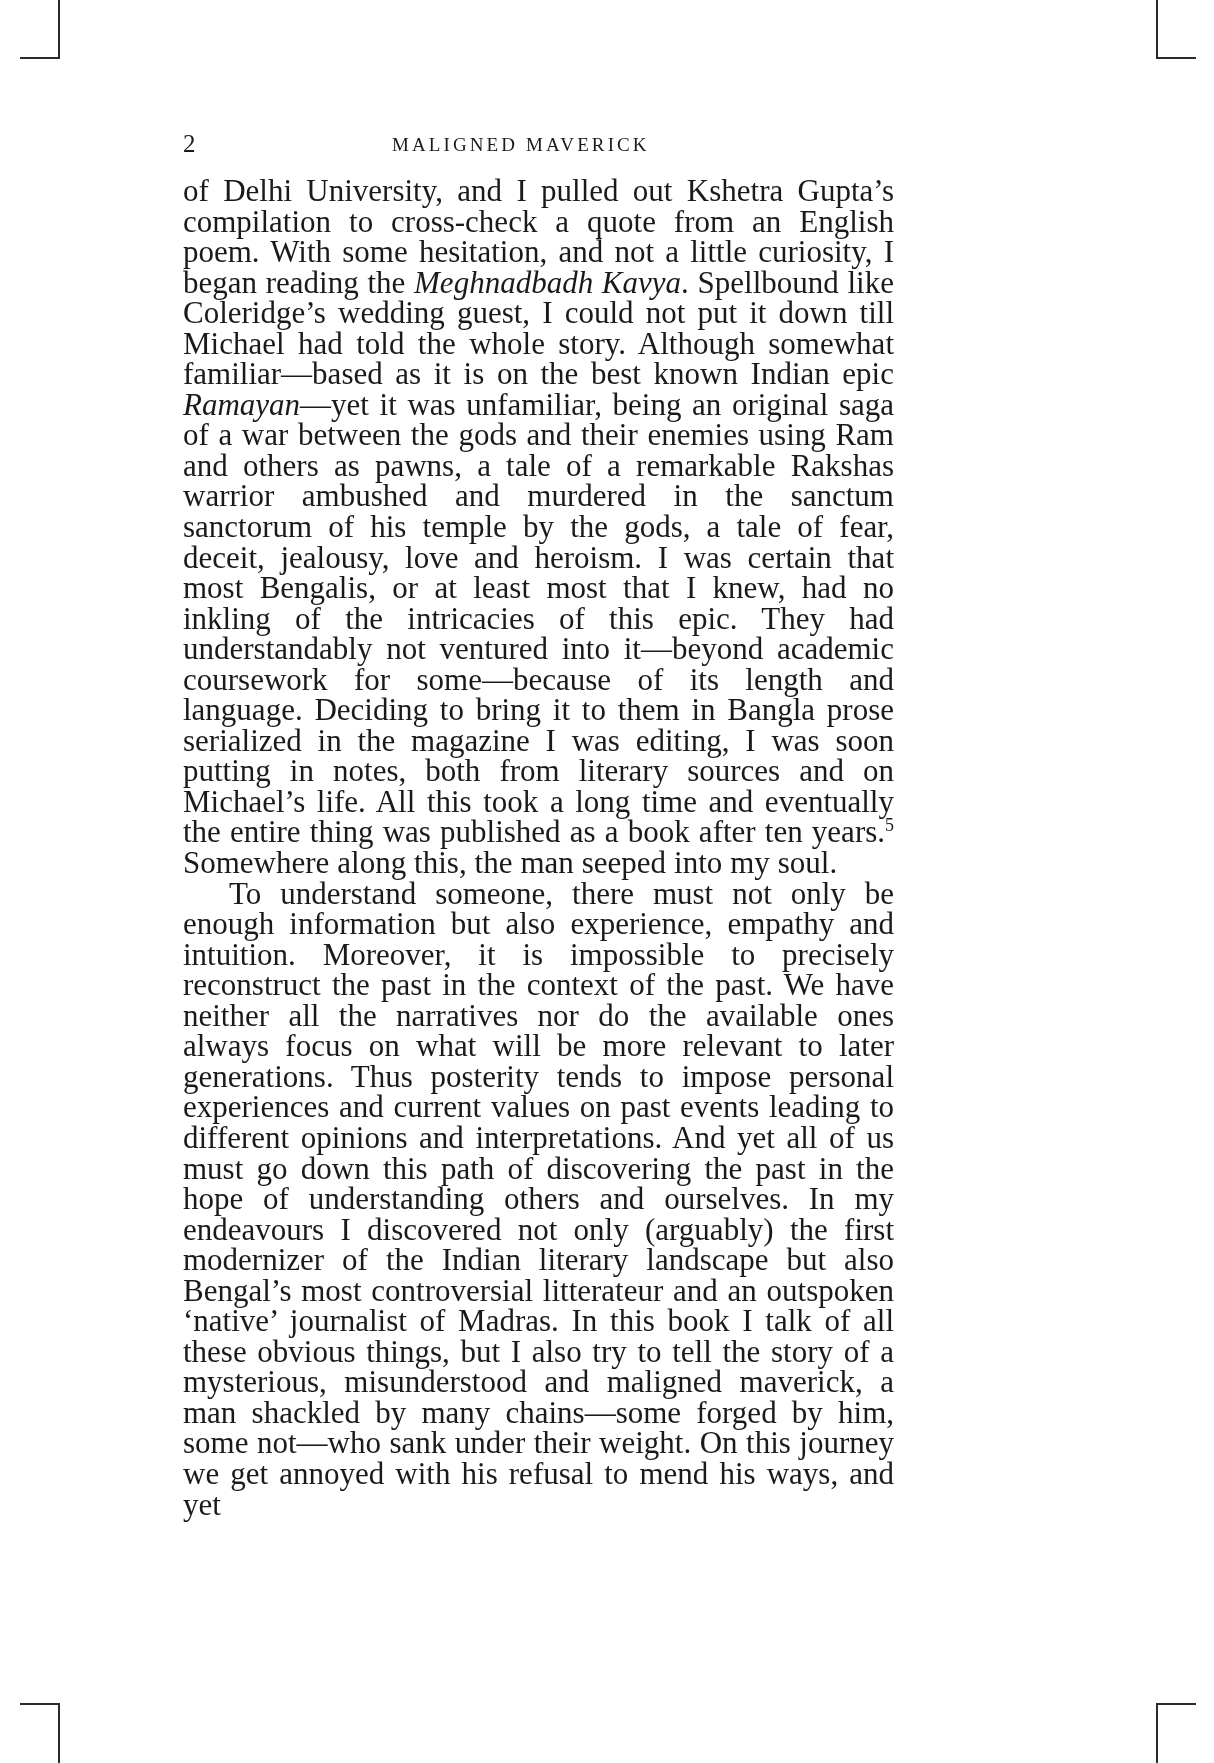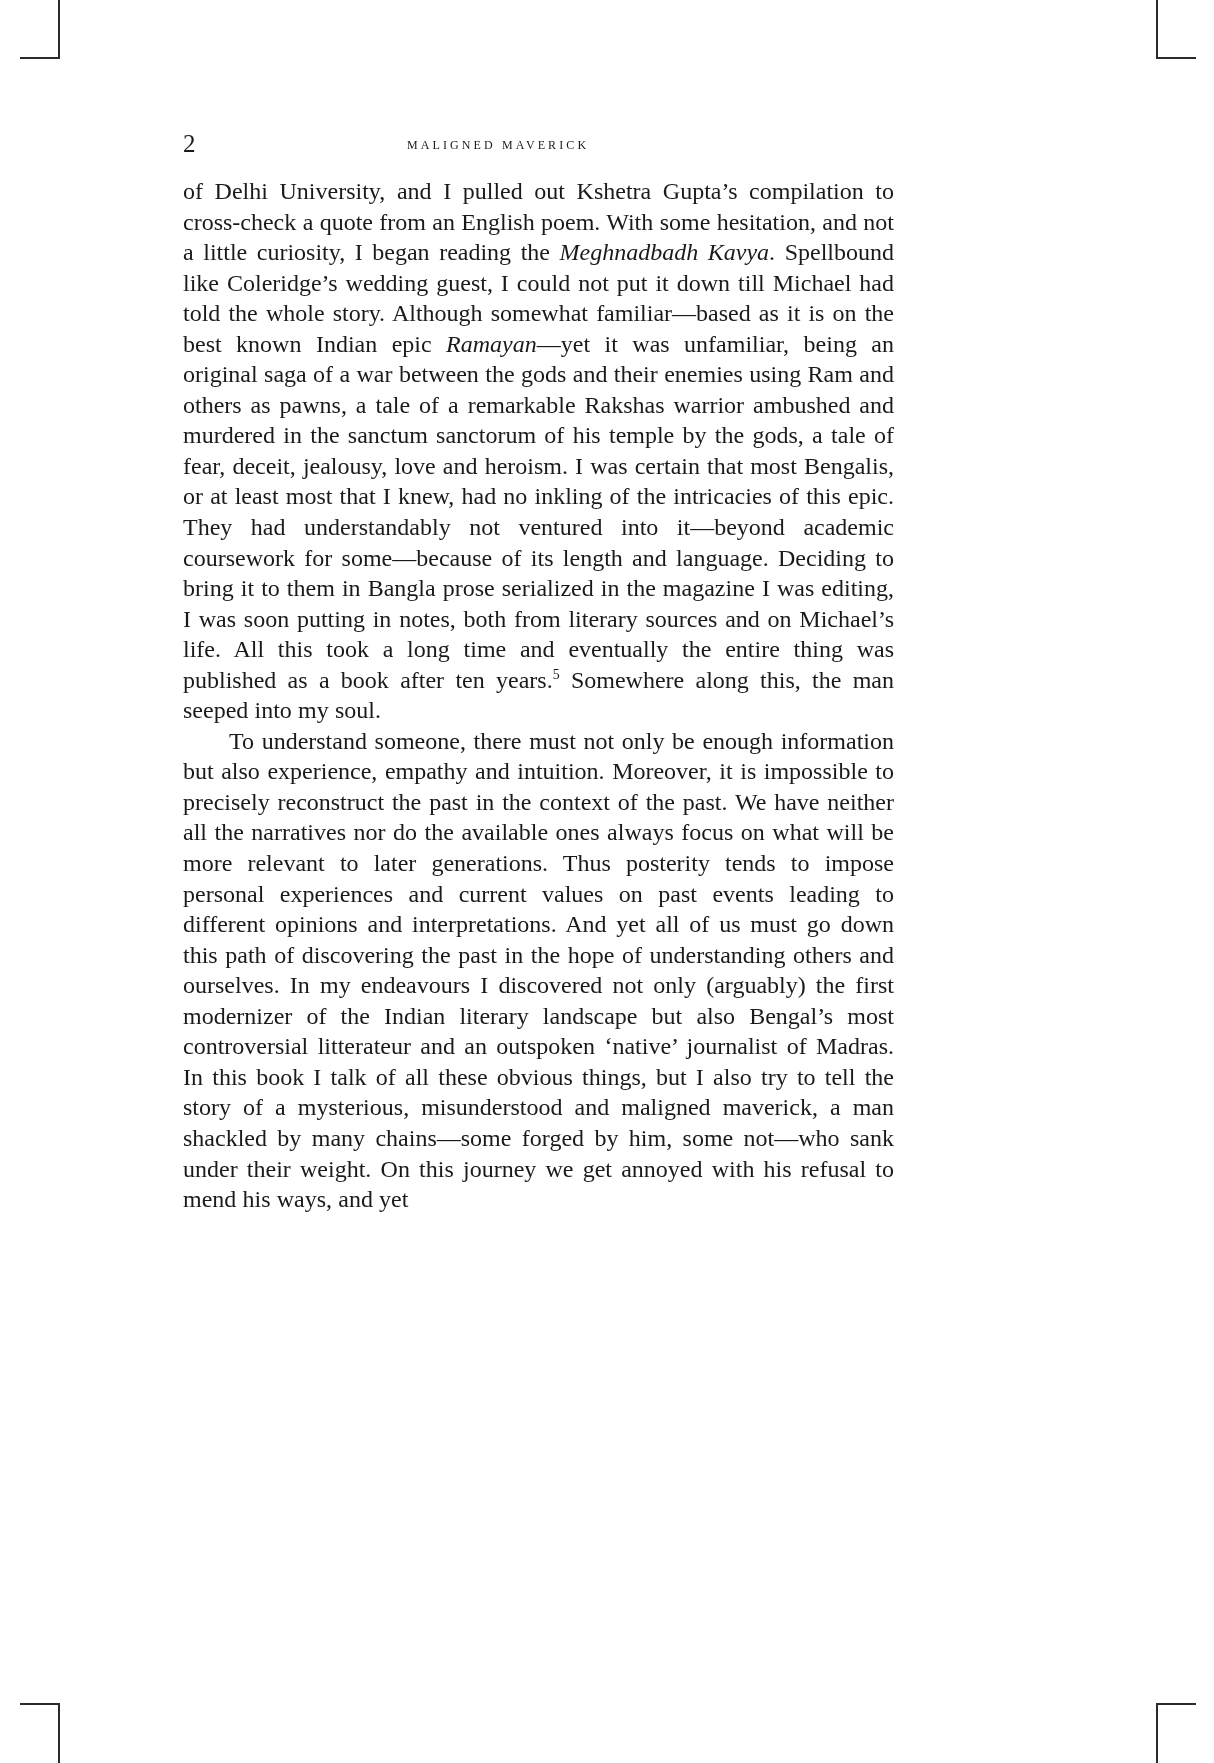--- a/index.html
+++ b/index.html
@@ -61,41 +61,41 @@
     position: absolute;
     left: 0;
     top: 0;
     font-size: 25px;
     line-height: 32px;
     letter-spacing: 0;
   }
 
   .head-title {
     position: absolute;
-    left: 224px;
+    left: 209px;
     top: 2px;
-    font-size: 12px;
+    font-size: 19px;
     line-height: 30px;
     letter-spacing: 3.1px;
     font-variant: small-caps;
     text-transform: uppercase;
     white-space: nowrap;
   }
 
   
   .text-block {
     position: absolute;
     left: 183px;
     top: 176px;
     width: 711px;
   }
 
   .para {
     margin: 0;
-    font-size: 24px;
+    font-size: 31px;
     line-height: 30.55px;
     text-align: justify;
     text-justify: inter-word;
     hyphens: none;
     word-spacing: 0.2px;
   }
 
   .para.indent {
     text-indent: 46px;
     font-family: Liberation Serif, serif;

